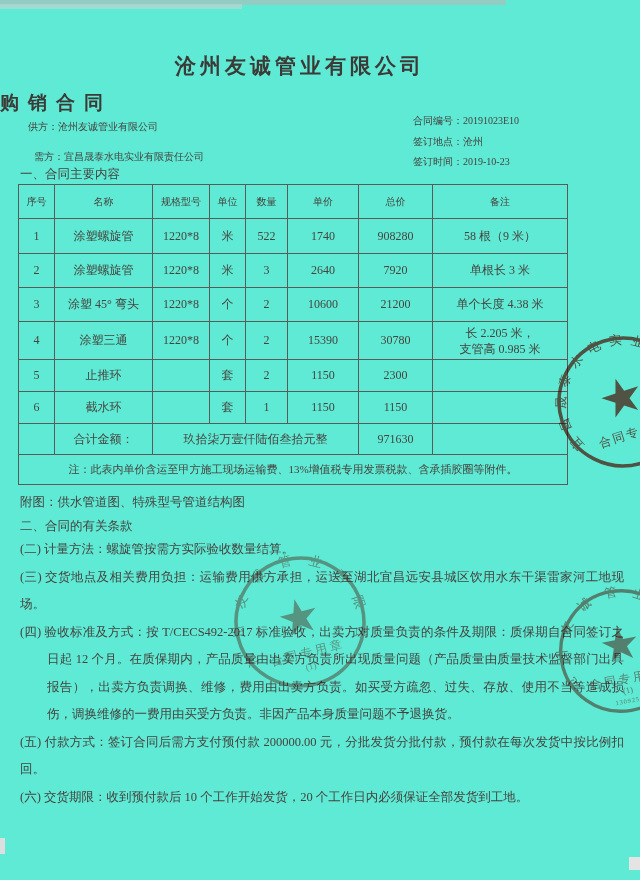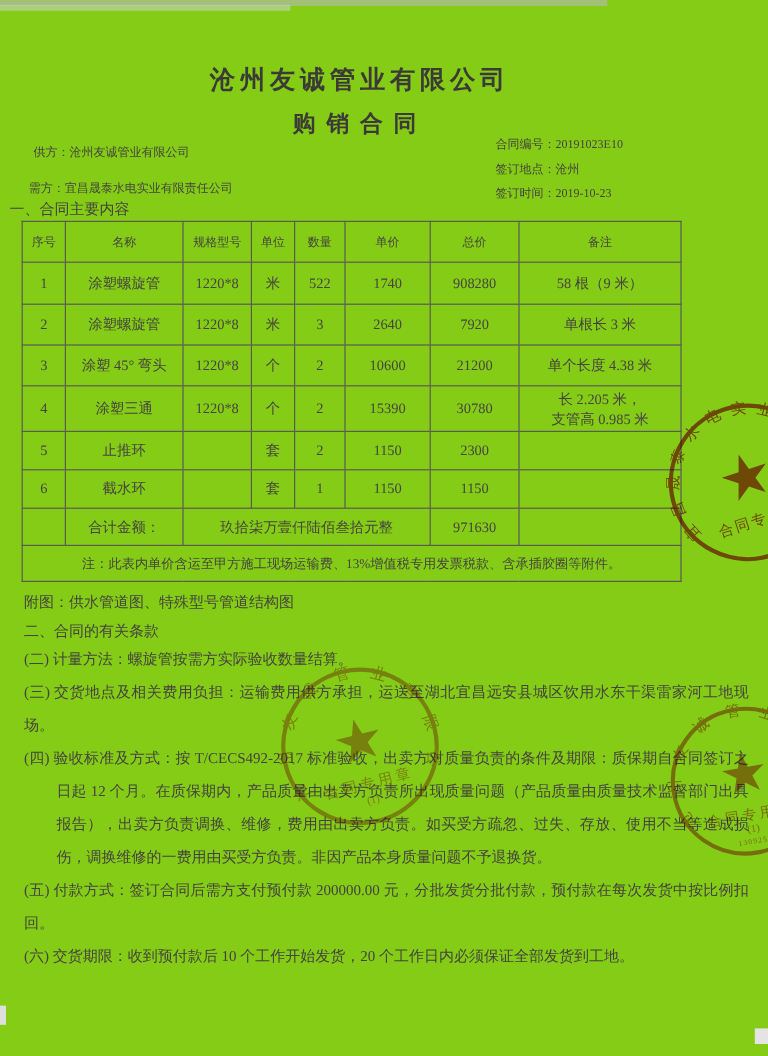--- a/index.html
+++ b/index.html
@@ -1,34 +1,34 @@
 <!DOCTYPE html>
 <html><head>
 <meta charset="utf-8">
 <style>
   html,body{margin:0;padding:0;background:#ffffff;}
   .page{
-    position:relative;width:640px;height:880px;background:#84cc16;overflow:hidden;
+    position:relative;width:640px;height:880px;background:#5eead4;overflow:hidden;
     font-family:"Liberation Serif","DejaVu Serif",serif;color:#45433f;
   }
   
   .strip1{position:absolute;left:0;top:0;width:506px;height:5px;background:#b7b7b7;opacity:.6;}
   .strip2{position:absolute;left:0;top:4px;width:242px;height:5px;background:#cfcfcf;opacity:.55;}
   .mark-bl{position:absolute;left:0;top:838px;width:5px;height:16px;background:#dedede;}
   .mark-br{position:absolute;left:629px;top:857px;width:11px;height:13px;background:#e4e4e4;}
   
   .title{position:absolute;top:52px;left:0;width:600px;text-align:center;
          font-size:21px;font-weight:700;letter-spacing:4px;color:#3c3a37;}
-  .subtitle{position:absolute;top:90px;left:0;width:600px;text-align:center;
+  .subtitle{position:absolute;top:90px;left:0;width:600px;text-align:left;
          font-size:19px;font-weight:600;letter-spacing:9px;color:#3c3a37;}
   .meta{font-size:10px;color:#45433f;}
   .meta-supplier{position:absolute;left:28px;top:120px;}
-  .meta-buyer{position:absolute;left:24px;top:150px;}
+  .meta-buyer{position:absolute;left:34px;top:150px;}
   .meta-right{position:absolute;left:413px;top:111px;line-height:20.5px;}
-  .sec1{position:absolute;left:8px;top:166px;font-size:12.5px;}
+  .sec1{position:absolute;left:20px;top:166px;font-size:12.5px;}
   
   table.items{position:absolute;left:18px;top:184px;width:549px;border-collapse:collapse;
         table-layout:fixed;font-size:12px;color:#46443f;}
   table.items td,table.items th{border:1px solid #5a5a58;text-align:center;
         padding:1px 2px;font-weight:normal;overflow:hidden;}
   table.items th{font-size:10px;font-family:Liberation Mono, monospace;}
   .pre{white-space:pre-line;}
   td.note{text-align:left;padding:4px 7px;font-size:11px;}
   
   .attach{position:absolute;left:20px;top:494px;font-size:12.5px;}

